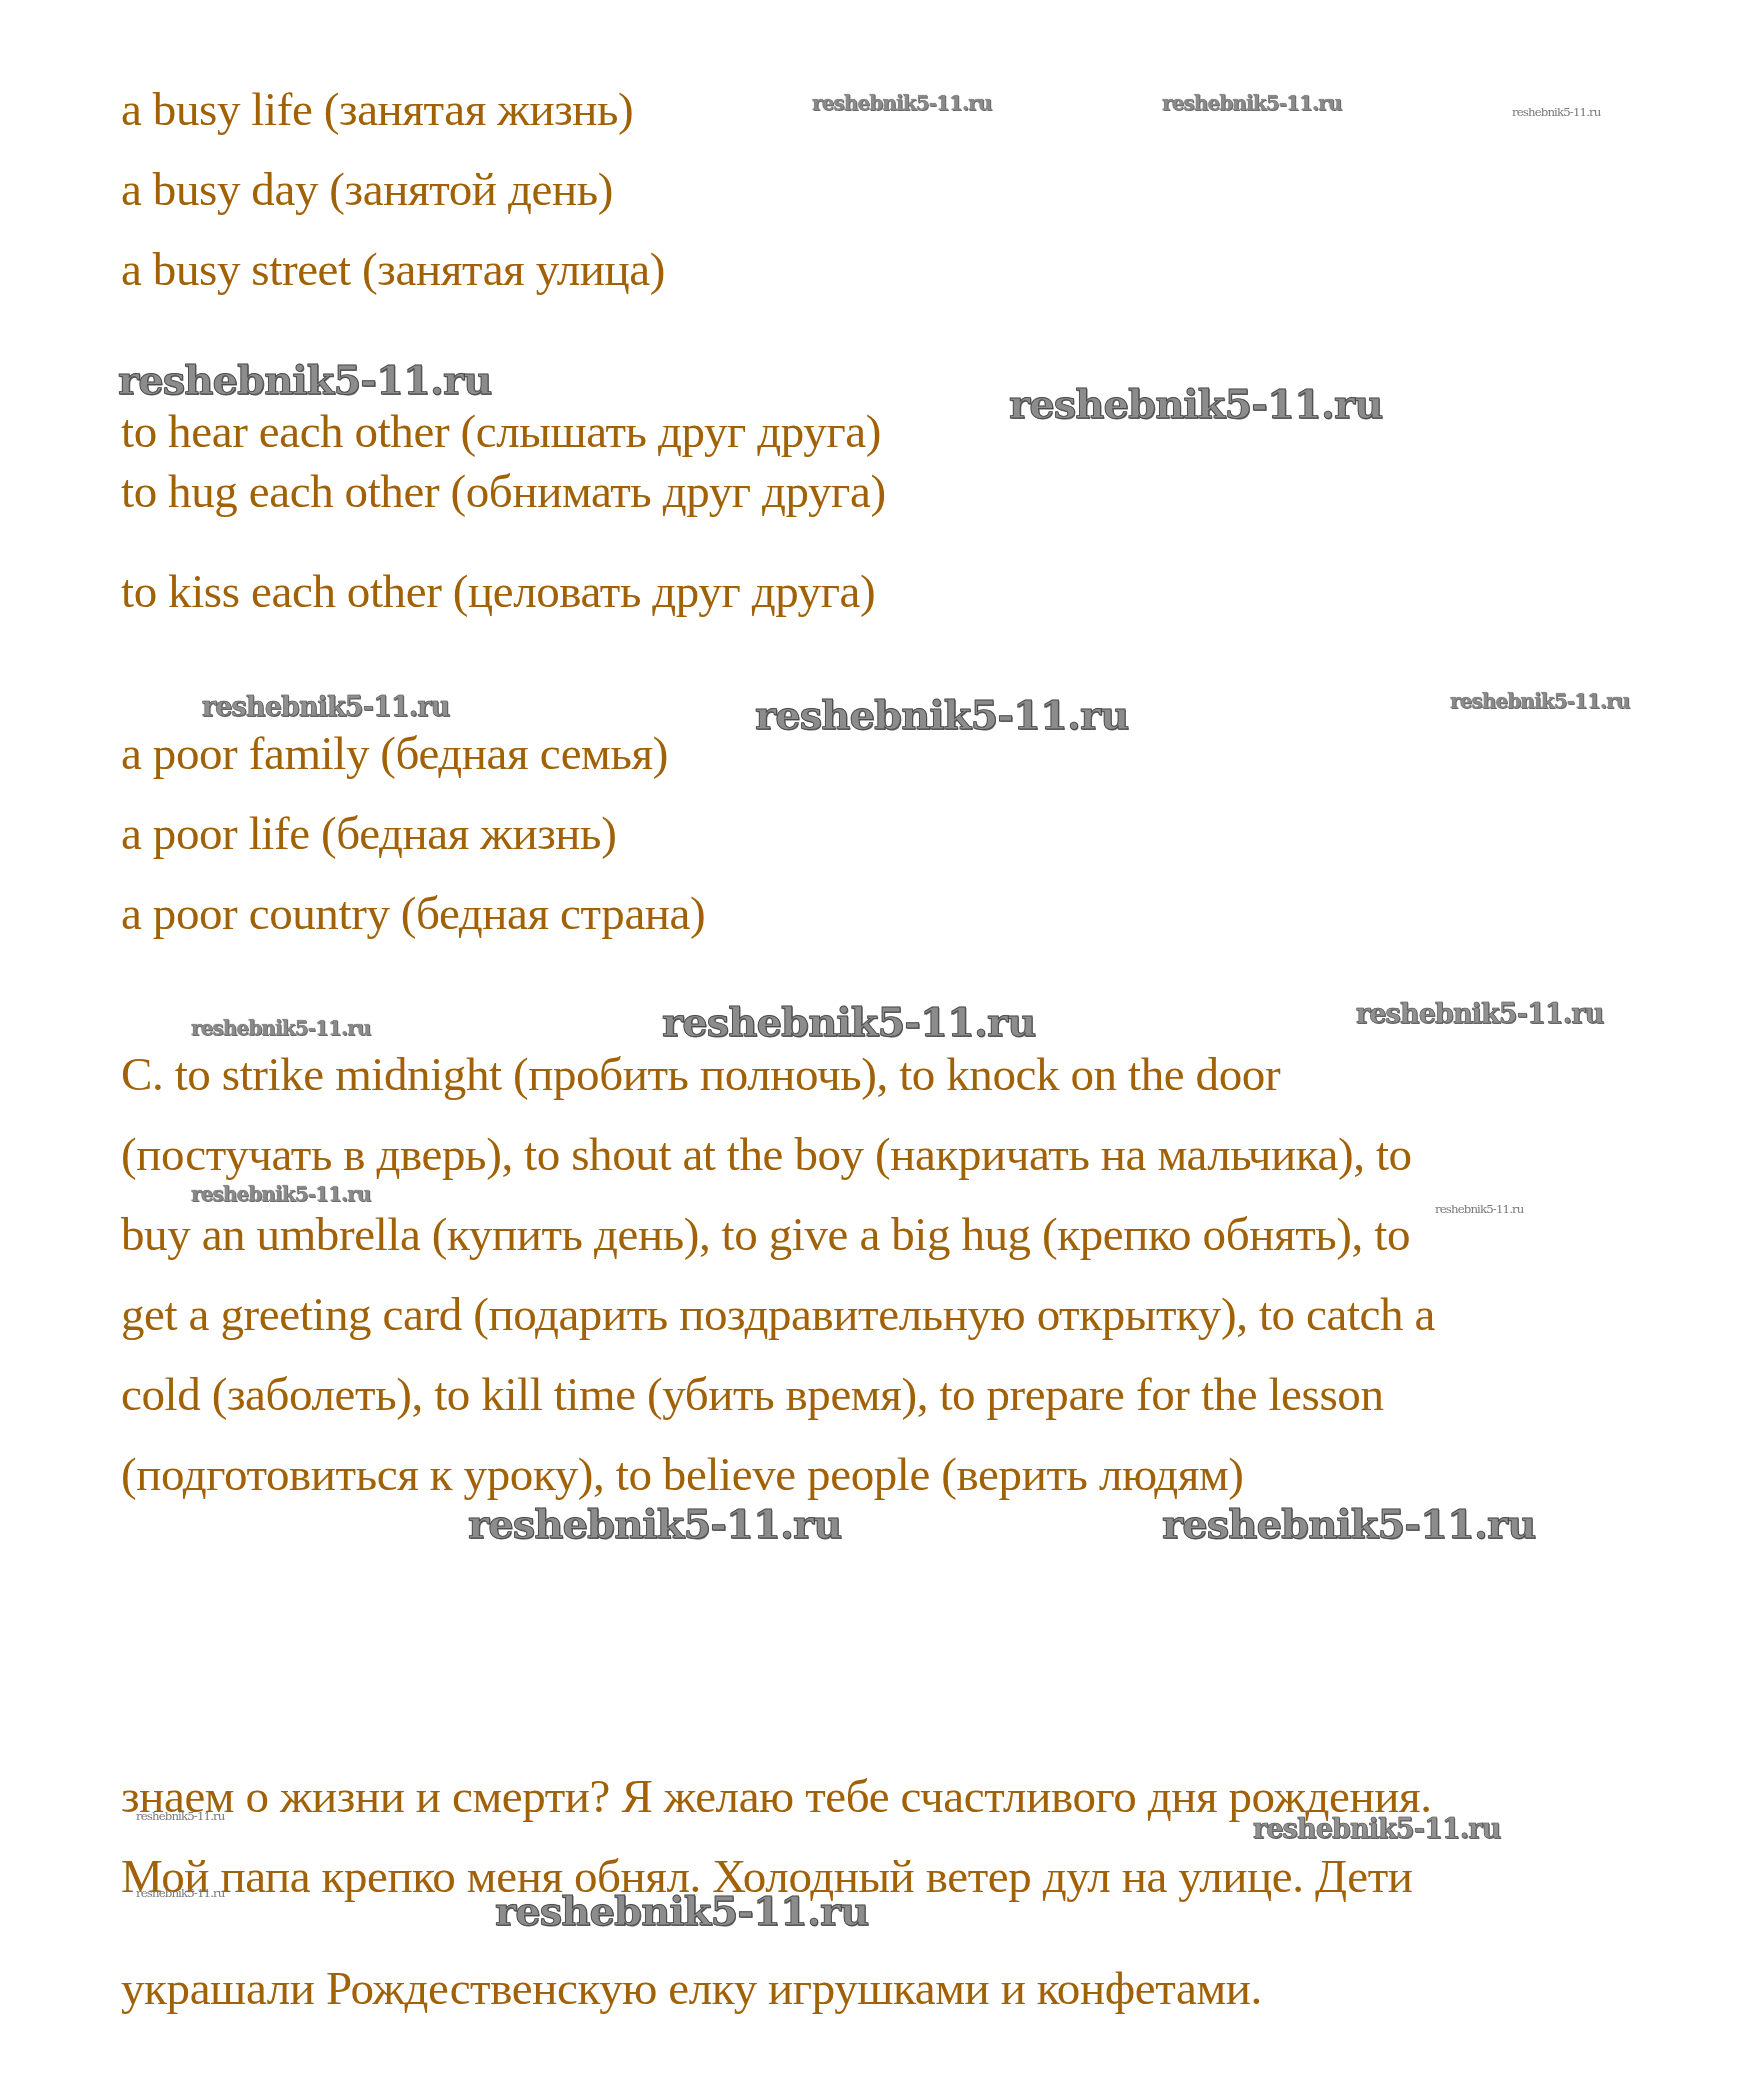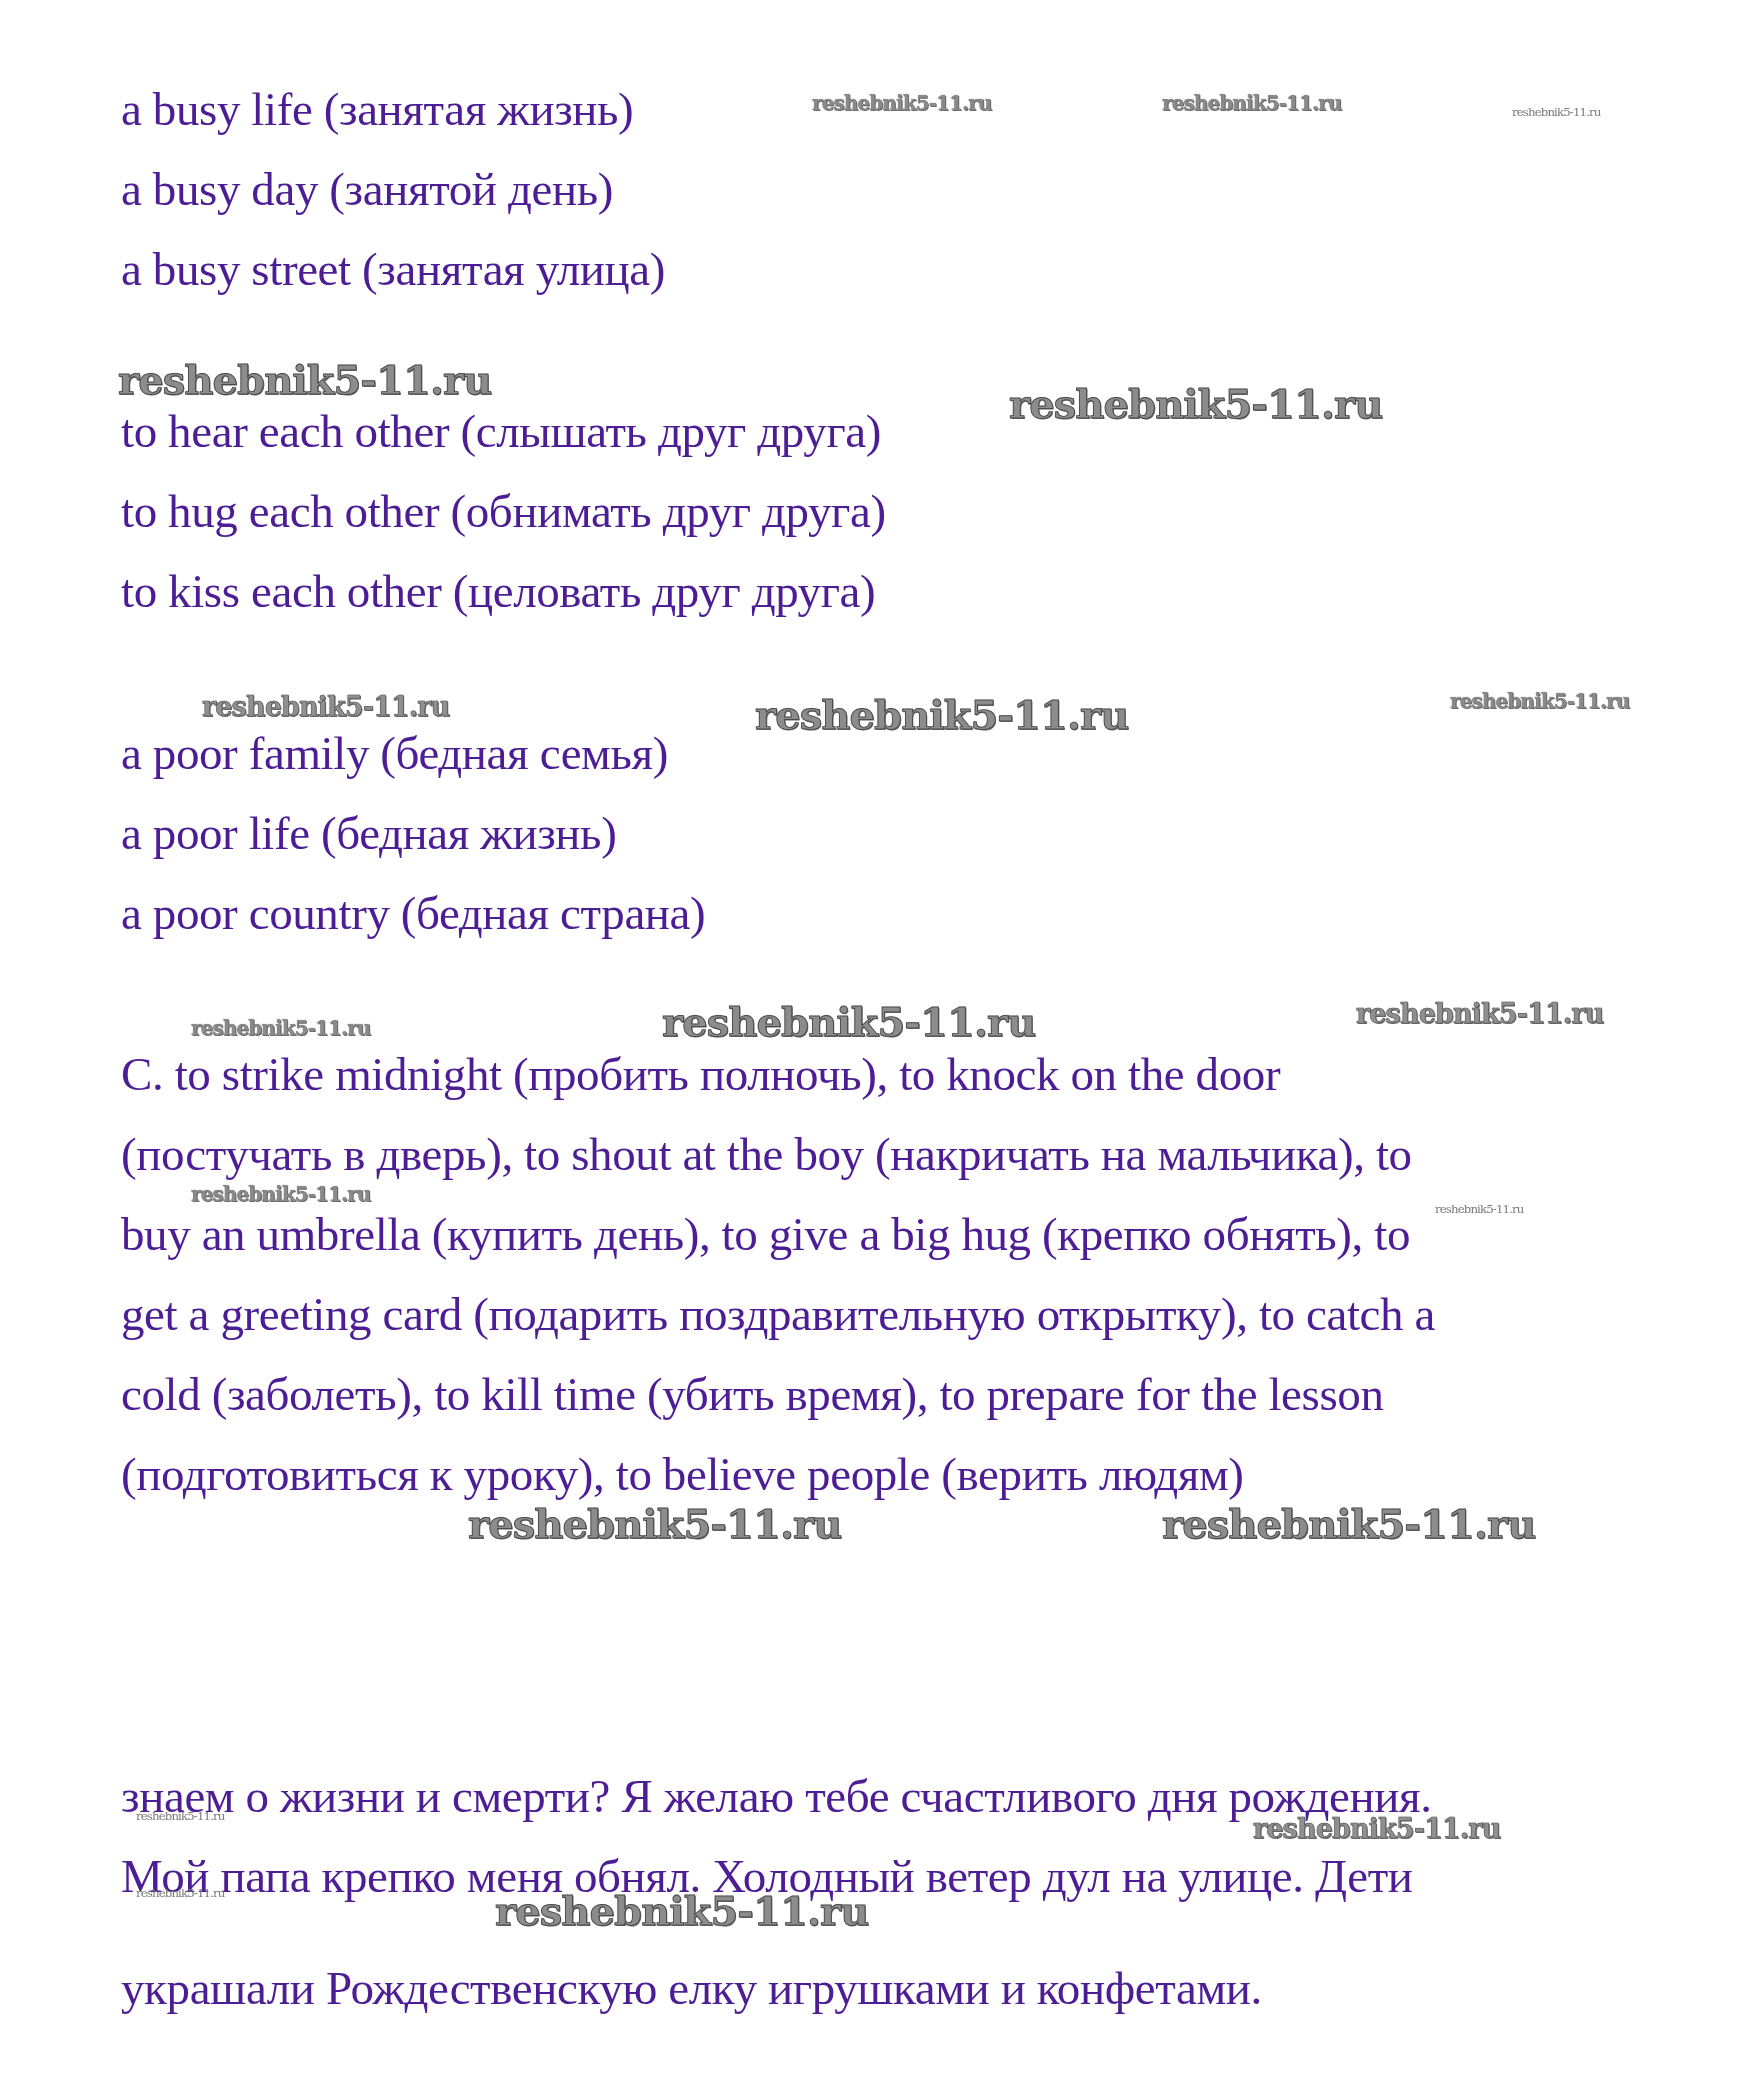--- a/index.html
+++ b/index.html
@@ -1,20 +1,20 @@
 <!DOCTYPE html>
 <html style="font-size:14.5px"><head>
 <meta charset="utf-8">
 <style>
   html, body { margin: 0; padding: 0; background: #ffffff; }
   body { width: 1756px; height: 2092px; position: relative; overflow: hidden; }
   .page { position: absolute; left: 0; top: 0; width: 1756px; height: 2092px; background: #fff; }
   .line {
     position: absolute; left: 121px; white-space: nowrap;
-    font-family: "Liberation Serif", serif; font-size: 47px; color: #4c1d95;
+    font-family: "Liberation Serif", serif; font-size: 47px; color: #a16207;
     line-height: 55px; letter-spacing: -0.4px;
   }
   .wm {
     position: absolute; white-space: nowrap;
     font-family: "DejaVu Serif", serif; font-weight: bold; color: #8a8a8a;
     letter-spacing: -0.9px;
     text-shadow: 0 0 0.9px #555, 0.9px 0.9px 0 #6d6d6d;
   }
   .wm.big { font-size: 40px; color: #8c8c8c; -webkit-text-stroke: 0.9px #4a4a4a; }
   .wm.mid { font-size: 27px; color: #909090; -webkit-text-stroke: 0.5px #555; }
@@ -24,21 +24,21 @@
 </head>
 <body>
 
 <div class="page">
 
   <div class="line" style="top:82px">a busy life (занятая жизнь)</div>
   <div class="line" style="top:162px">a busy day (занятой день)</div>
   <div class="line" style="top:242px">a busy street (занятая улица)</div>
 
   <div class="line" style="top:404px">to hear each other (слышать друг друга)</div>
-  <div class="line" style="top:484px">to hug each other (обнимать друг друга)</div>
+  <div class="line" style="top:464px">to hug each other (обнимать друг друга)</div>
   <div class="line" style="top:564px">to kiss each other (целовать друг друга)</div>
 
   <div class="line" style="top:726px">a poor family (бедная семья)</div>
   <div class="line" style="top:806px">a poor life (бедная жизнь)</div>
   <div class="line" style="top:886px">a poor country (бедная страна)</div>
 
   <div class="line" style="top:1047px">C. to strike midnight (пробить полночь), to knock on the door</div>
   <div class="line" style="top:1127px">(постучать в дверь), to shout at the boy (накричать на мальчика), to</div>
   <div class="line" style="top:1207px">buy an umbrella (купить день), to give a big hug (крепко обнять), to</div>
   <div class="line" style="top:1287px">get a greeting card (подарить поздравительную открытку), to catch a</div>

